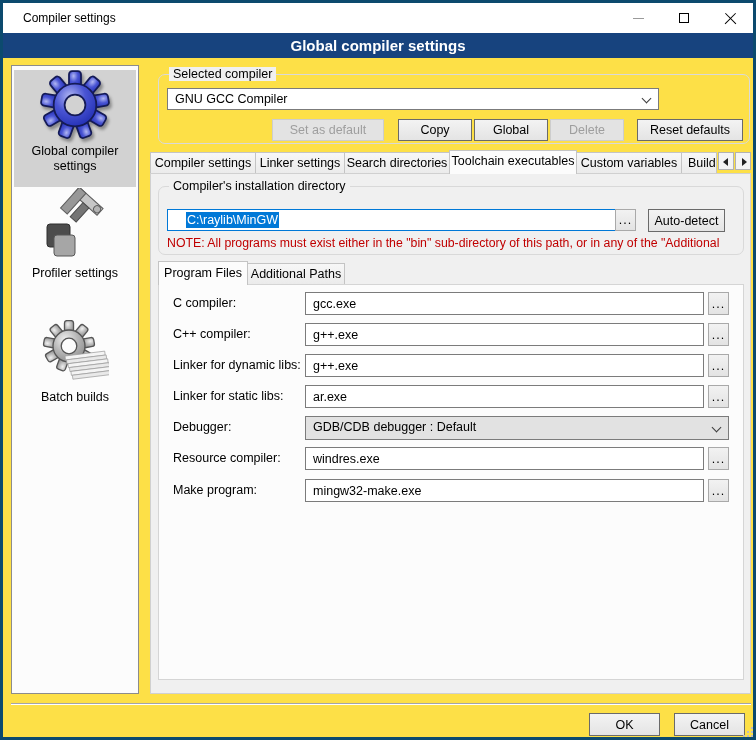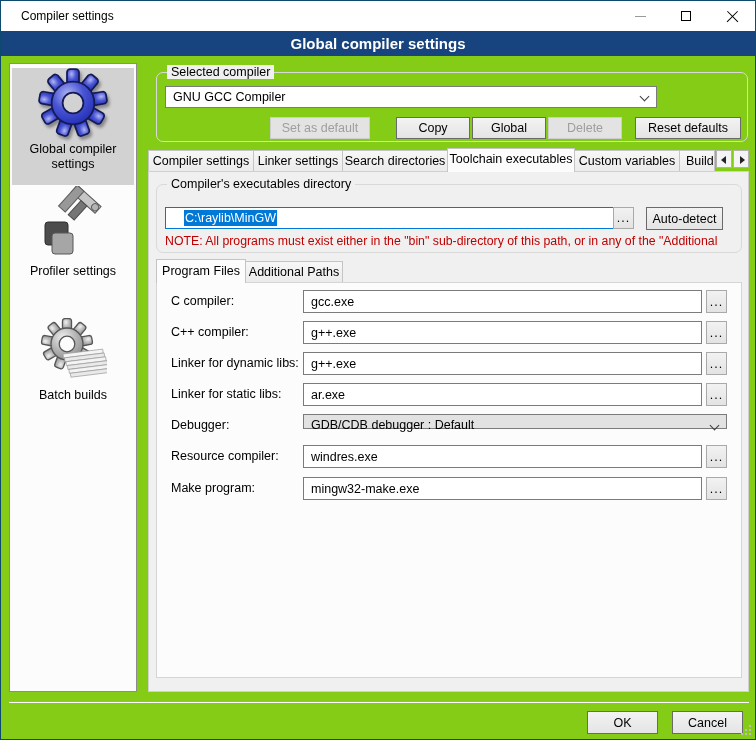--- a/index.html
+++ b/index.html
@@ -2,21 +2,21 @@
 <html style="--header-bg: #17437e; --selection: #0078d7; --note-red: #c00000;"><head>
 <meta charset="utf-8">
 <style>
   :root{
     --header-bg:#17437e;
     --selection:#0078d7;
     --note-red:#c00000;
   }
   *{margin:0;padding:0;box-sizing:border-box;font-family:"Liberation Sans",sans-serif;}
   body{background:#888;}
-  .window{position:relative;width:756px;height:740px;background:#84cc16;border:1px solid #0c4a6e;overflow:hidden;}
+  .window{position:relative;width:756px;height:740px;background:#fde047;border:3px solid #0c4a6e;overflow:hidden;}
   
   .titlebar{position:absolute;left:0;top:0;width:100%;height:30px;background:#ffffff;}
   .title{position:absolute;left:20px;top:0;line-height:30px;font-size:12px;color:#000;}
   .cap-btn{position:absolute;top:0;width:46px;height:30px;}
   .cap-min{right:92px}.cap-max{right:46px}.cap-close{right:0}
   .glyph-min{position:absolute;left:18px;top:15px;width:11px;height:1px;background:#9a9a9a;}
   .glyph-max{position:absolute;left:18px;top:10px;width:10px;height:10px;border:1px solid #000;}
   .glyph-x{position:absolute;left:17px;top:9px;width:13px;height:13px;}
   .glyph-x::before,.glyph-x::after{content:"";position:absolute;left:-1px;top:6px;width:15px;height:1.4px;background:#000;}
   .glyph-x::before{transform:rotate(45deg);}
@@ -42,21 +42,21 @@
   .combo .combo-text{position:absolute;left:7px;top:0;line-height:20px;white-space:nowrap;}
   .chev{position:absolute;right:8px;top:6px;width:7px;height:7px;border-right:1.6px solid #3c3c3c;border-bottom:1.6px solid #3c3c3c;transform:rotate(45deg);}
   .combo-compiler{left:8px;top:13px;width:492px;padding-left:24px;}
   .combo-gray{background:#e2e2e2;}
   .btn{position:absolute;height:22px;background:linear-gradient(#f3f3f3,#e4e4e4);border:1px solid #6a6a6a;
        font-size:12.5px;color:#000;text-align:center;cursor:default;padding:0;}
   .btn.disabled{background:#e3e3e3;border-color:#cdcdcd;color:#9e9e9e;}
   .btn-dots{width:21px;background:linear-gradient(#f2f2f2,#e3e3e3);border:1px solid #a9a9a9;letter-spacing:1px;line-height:16px;}
   .field{position:absolute;height:23px;border:1px solid #7b7b7b;background:#fff;font-size:12.5px;padding:0 7px;color:#000;}
   
-  .b-setdef{left:113px;top:44px;width:100px;}
+  .b-setdef{left:113px;top:44px;width:112px;}
   .b-copy{left:239px;top:44px;width:74px;}
   .b-rename{left:315px;top:44px;width:74px;}
   .b-delete{left:391px;top:44px;width:74px;}
   .b-reset{left:478px;top:44px;width:106px;}
   
   .tabs{position:absolute;left:147px;top:147px;width:601px;height:23px;}
   .tab{position:absolute;top:2px;height:21px;border:1px solid #c4c4c4;border-bottom:none;
        background:linear-gradient(#f7f7f7,#ebebeb);font-size:12.5px;line-height:20px;text-align:center;
        white-space:nowrap;overflow:hidden;cursor:default;}
   .tab.active{top:0;height:24px;background:#fcfcfc;z-index:3;font-size:12.5px;}
@@ -79,21 +79,21 @@
   .subtabs{position:absolute;left:155px;top:258px;width:300px;height:23px;}
   .stab{position:absolute;border:1px solid #c4c4c4;border-bottom:none;font-size:12.5px;text-align:center;
         background:linear-gradient(#f7f7f7,#ebebeb);white-space:nowrap;cursor:default;}
   .st0{left:0;top:0;width:90px;height:24px;background:#fcfcfc;z-index:3;line-height:23px;}
   .st1{left:89px;top:2px;width:98px;height:21px;line-height:20px;}
   .inner-panel{position:absolute;left:155px;top:281px;width:586px;height:396px;background:#fcfcfc;border:1px solid #d5d5d5;}
   
   .row-label{position:absolute;left:170px;font-size:12.5px;color:#000;line-height:23px;white-space:nowrap;}
   .row-field{left:302px;width:399px;}
   .row-dots{left:705px;height:23px;}
-  .combo-debugger{left:302px;width:424px;height:15px;}
+  .combo-debugger{left:302px;width:424px;height:24px;}
   .combo-debugger .combo-text{line-height:21px;}
   .combo-debugger .chev{top:7px;}
   
   .footer-line{position:absolute;left:8px;top:700px;width:740px;height:2px;border-top:1px solid #a5a5a5;border-bottom:1px solid #fff;}
   .b-ok{left:586px;top:710px;width:71px;height:23px;}
   .b-cancel{left:671px;top:710px;width:71px;height:23px;}
   .grip{position:absolute;left:740px;top:732px;width:2px;height:2px;background:#bdbdbd;
         box-shadow:4px 0 #bdbdbd,8px 0 #bdbdbd,4px -4px #bdbdbd,8px -4px #bdbdbd,8px -8px #bdbdbd;}
 </style>
 </head>
@@ -220,21 +220,21 @@
         <span class="tri tri-left"></span>
       </div>
     <div class="tab-arrow ta-r">
         <span class="tri tri-right"></span>
       </div>
   </div>
 
   <div class="tabpage"></div>
 
   <div class="grp grp-dir">
-    <span class="grp-label">Compiler's executables directory</span>
+    <span class="grp-label">Compiler's installation directory</span>
     <div class="dir-input">
       <span class="sel-text">C:\raylib\MinGW</span>
     </div>
     <button class="btn btn-dots b-browse-dir">...</button>
     <button class="btn b-autodetect">Auto-detect</button>
     <div class="note">NOTE: All programs must exist either in the "bin" sub-directory of this path, or in any of the "Additional</div>
   </div>
 
   <div class="subtabs">
     <div class="stab st0">Program Files</div>

